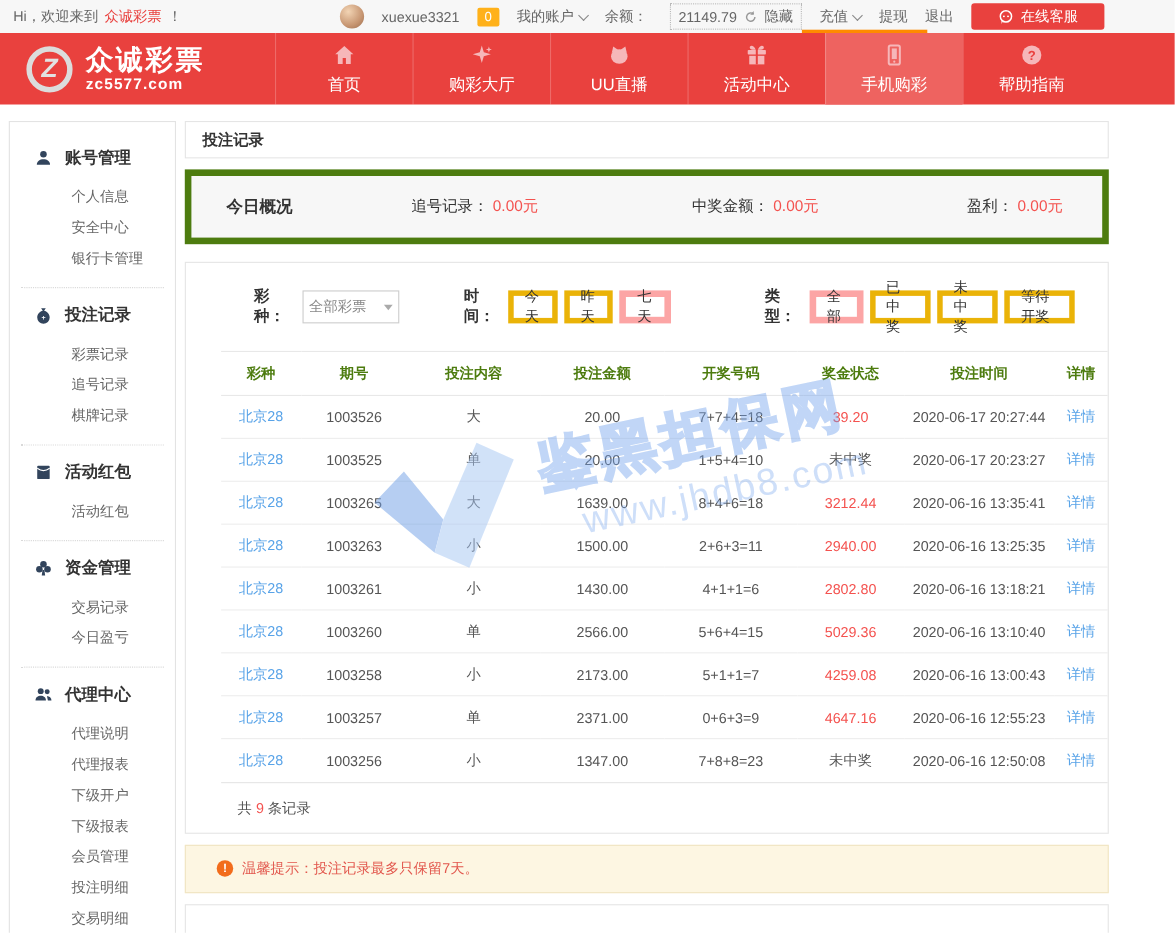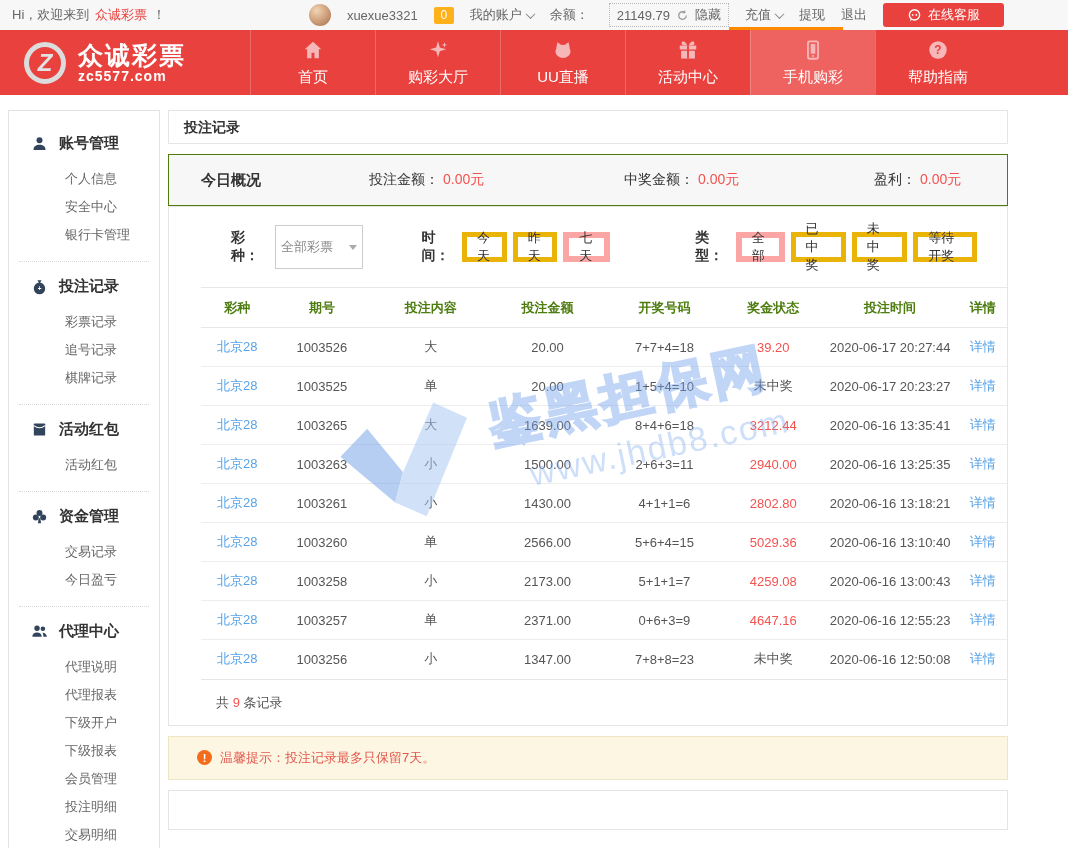--- a/index.html
+++ b/index.html
@@ -58,30 +58,30 @@
     font-size:15px; font-weight:bold; color:#333; height:28px; cursor:pointer; }
   .side-ic { width:17px; height:17px; color:#32445c; }
   .side-items { padding:8px 0 2px; }
   .side-item { padding-left:56px; font-size:13px; color:#666; line-height:28px; cursor:pointer; }
 
   
   .main { position:absolute; left:168px; top:110px; width:840px; }
   .panel { border:1px solid #e5e5e5; background:#fff;padding-left:32px; }
   .title-bar { height:34px; line-height:32px; padding-left:15px; font-size:14px;
     font-weight:bold; color:#333; margin-bottom:10px; }
-  .summary { height:52px; background:#f7f7f7; border:1px solid #4d7c0f;
-    margin-bottom:0; position:relative; font-size:14px; }
+  .summary { height:68px; background:#f7f7f7; border:6px solid #4d7c0f;
+    margin-bottom:16px; position:relative; font-size:14px; }
   .sum-title { position:absolute; left:32px; top:50%; transform:translateY(-50%);
     font-weight:bold; font-size:15px; }
   .sum-stat { position:absolute; top:50%; transform:translateY(-50%); color:#333; }
   .sum-stat .s-value { color:#f4524f; margin-left:4px; }
 
   .filters { display:flex; align-items:center; height:80px; padding:0 30px; font-size:13px; }
   .f-label { font-weight:bold; font-size:14px; color:#333; }
-  .select { width:106px; height:44px; border:1px solid #ccc; background:#fff;
+  .select { width:106px; height:30px; border:1px solid #ccc; background:#fff;
     display:flex; align-items:center; justify-content:center; gap:16px;
     color:#888; margin-left:10px; cursor:pointer; }
   .sel-caret { width:0; height:0; border-left:4px solid transparent;
     border-right:4px solid transparent; border-top:5px solid #aaa; }
   .gap1 { width:72px; } .gap2 { width:104px; }
   .fbtn { height:30px; min-width:44px; padding:0 10px; border:5px solid #eab308; background:#fff;
     font-size:13px; color:#333; display:flex; align-items:center; justify-content:center;
     margin-left:6px; cursor:pointer; }
   .fbtn.active { border:6px solid #fca5a5; }
 
@@ -339,21 +339,21 @@
   </div>
 
 </div>
 
 <div class="main">
 
   <div class="panel title-bar">投注记录</div>
 
   <div class="summary">
     <span class="sum-title">今日概况</span>
-    <span class="sum-stats-host"><span class="sum-stat" style="left: 200px;"><span class="s-label">投注金额：</span><span class="s-value">0.00元</span></span><span class="sum-stat" style="left: 455px;"><span class="s-label">中奖金额：</span><span class="s-value">0.00元</span></span><span class="sum-stat" style="left: 705px;"><span class="s-label">盈利：</span><span class="s-value">0.00元</span></span></span>
+    <span class="sum-stats-host"><span class="sum-stat" style="left: 200px;"><span class="s-label">追号记录：</span><span class="s-value">0.00元</span></span><span class="sum-stat" style="left: 455px;"><span class="s-label">中奖金额：</span><span class="s-value">0.00元</span></span><span class="sum-stat" style="left: 705px;"><span class="s-label">盈利：</span><span class="s-value">0.00元</span></span></span>
   </div>
 
   <div class="panel body-panel">
     <div class="filters">
       <span class="f-label">彩种：</span>
       <span class="select">
         <span>全部彩票</span>
         <span class="sel-caret"></span>
       </span>
       <span class="gap1"></span>

